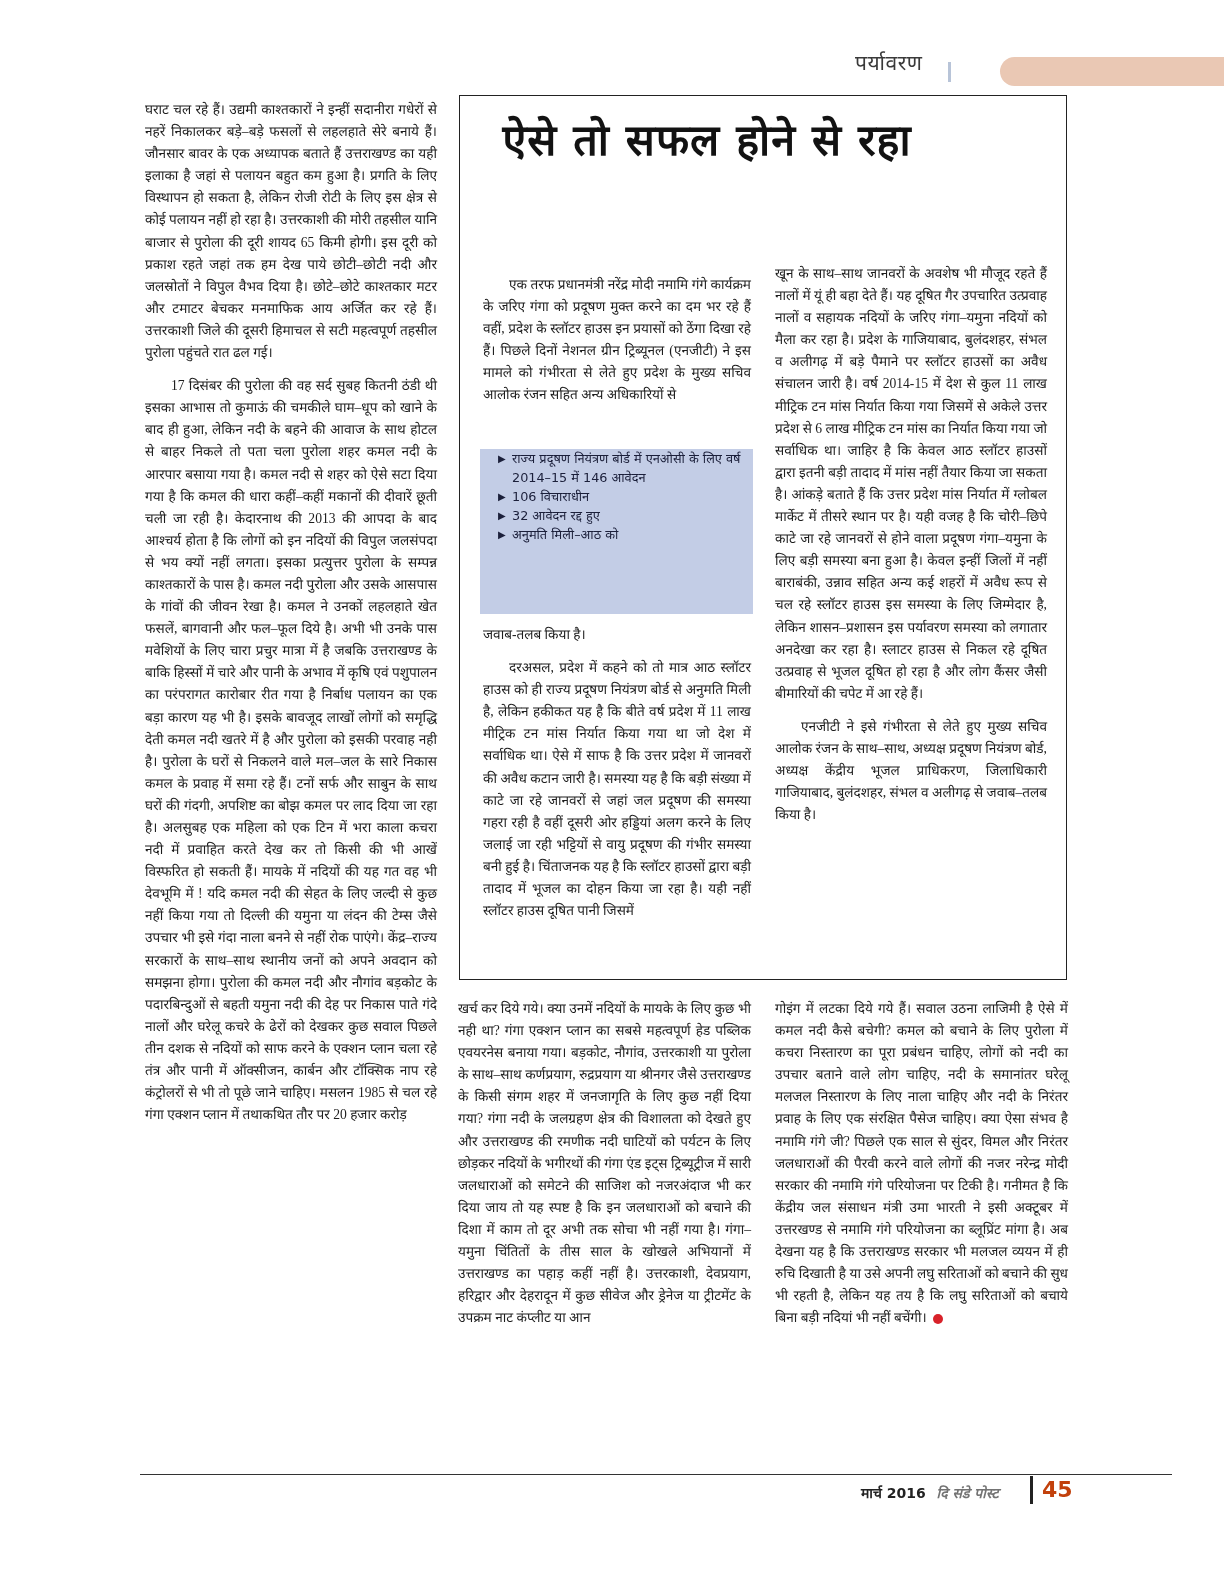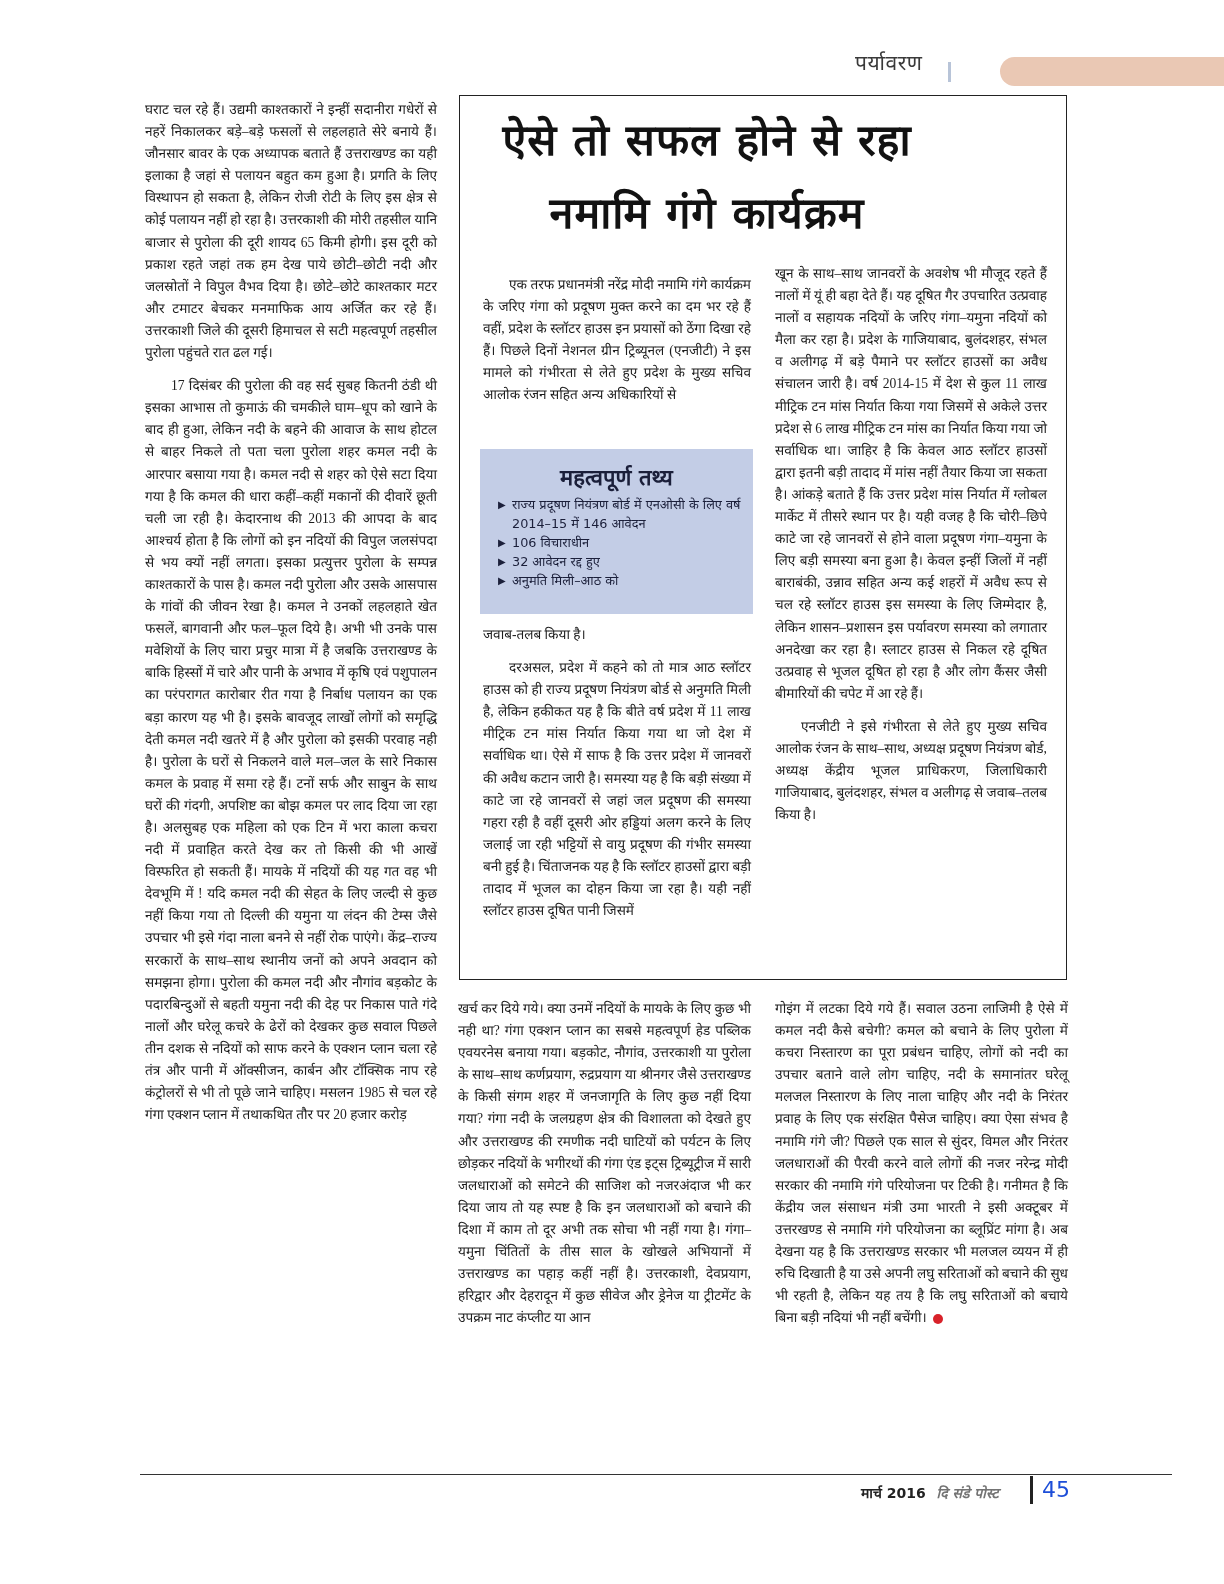--- a/index.html
+++ b/index.html
@@ -20,47 +20,45 @@
   .c5 { left:775px; top:998px; width:293px; }
   .factbox { position:absolute; left:480px; top:449px; width:273px; height:165px; background:#c3cde6; }
   .factbox h3 { margin:12px 0 4px 0; text-align:center; font-size:22px; font-weight:bold; color:#1b1f3a; }
   .factbox ul { list-style:none; margin:0; padding:0 10px 0 18px; font-size:12.8px; line-height:19px; color:#1b1f3a; }
   .factbox li { position:relative; padding-left:14px; }
   .factbox .arrow { position:absolute; left:0; top:0; font-size:10px; }
   .footer-rule { position:absolute; left:140px; top:1474px; width:1032px; height:1px; background:#333; }
   .footer { position:absolute; left:861px; top:1483px; font-size:14px; font-weight:bold; color:#222; }
   .footer .mag { color:#737373; font-weight:bold; margin-left:6px; font-style:italic; }
   .footer-sep { position:absolute; left:1030px; top:1476px; width:3px; height:28px; background:#222; }
-  .page-num { position:absolute; left:1042px; top:1477px; font-size:22px; font-weight:normal; color:#1d4ed8; }
+  .page-num { position:absolute; left:1042px; top:1477px; font-size:22px; font-weight:bold; color:#c2410c; }
   .end-dot { display:inline-block; width:10px; height:10px; border-radius:50%; background:#d8222a; margin-left:6px; vertical-align:middle; }
 </style>
 </head>
 <body>
 
 <div class="section-label">पर्यावरण</div>
 <div class="section-bar"></div>
 <div class="section-pill"></div>
 
 <div class="col c1">
   <p>घराट चल रहे हैं। उद्यमी काश्तकारों ने इन्हीं सदानीरा गधेरों से नहरें निकालकर बड़े–बड़े फसलों से लहलहाते सेरे बनाये हैं। जौनसार बावर के एक अध्यापक बताते हैं उत्तराखण्ड का यही इलाका है जहां से पलायन बहुत कम हुआ है। प्रगति के लिए विस्थापन हो सकता है, लेकिन रोजी रोटी के लिए इस क्षेत्र से कोई पलायन नहीं हो रहा है। उत्तरकाशी की मोरी तहसील यानि बाजार से पुरोला की दूरी शायद 65 किमी होगी। इस दूरी को प्रकाश रहते जहां तक हम देख पाये छोटी–छोटी नदी और जलस्रोतों ने विपुल वैभव दिया है। छोटे–छोटे काश्तकार मटर और टमाटर बेचकर मनमाफिक आय अर्जित कर रहे हैं। उत्तरकाशी जिले की दूसरी हिमाचल से सटी महत्वपूर्ण तहसील पुरोला पहुंचते रात ढल गई।</p>
   <p class="indent">17 दिसंबर की पुरोला की वह सर्द सुबह कितनी ठंडी थी इसका आभास तो कुमाऊं की चमकीले घाम–धूप को खाने के बाद ही हुआ, लेकिन नदी के बहने की आवाज के साथ होटल से बाहर निकले तो पता चला पुरोला शहर कमल नदी के आरपार बसाया गया है। कमल नदी से शहर को ऐसे सटा दिया गया है कि कमल की धारा कहीं–कहीं मकानों की दीवारें छूती चली जा रही है। केदारनाथ की 2013 की आपदा के बाद आश्चर्य होता है कि लोगों को इन नदियों की विपुल जलसंपदा से भय क्यों नहीं लगता। इसका प्रत्युत्तर पुरोला के सम्पन्न काश्तकारों के पास है। कमल नदी पुरोला और उसके आसपास के गांवों की जीवन रेखा है। कमल ने उनकों लहलहाते खेत फसलें, बागवानी और फल–फूल दिये है। अभी भी उनके पास मवेशियों के लिए चारा प्रचुर मात्रा में है जबकि उत्तराखण्ड के बाकि हिस्सों में चारे और पानी के अभाव में कृषि एवं पशुपालन का परंपरागत कारोबार रीत गया है निर्बाध पलायन का एक बड़ा कारण यह भी है। इसके बावजूद लाखों लोगों को समृद्धि देती कमल नदी खतरे में है और पुरोला को इसकी परवाह नही है। पुरोला के घरों से निकलने वाले मल–जल के सारे निकास कमल के प्रवाह में समा रहे हैं। टनों सर्फ और साबुन के साथ घरों की गंदगी, अपशिष्ट का बोझ कमल पर लाद दिया जा रहा है। अलसुबह एक महिला को एक टिन में भरा काला कचरा नदी में प्रवाहित करते देख कर तो किसी की भी आखें विस्फरित हो सकती हैं। मायके में नदियों की यह गत वह भी देवभूमि में ! यदि कमल नदी की सेहत के लिए जल्दी से कुछ नहीं किया गया तो दिल्ली की यमुना या लंदन की टेम्स जैसे उपचार भी इसे गंदा नाला बनने से नहीं रोक पाएंगे। केंद्र–राज्य सरकारों के साथ–साथ स्थानीय जनों को अपने अवदान को समझना होगा। पुरोला की कमल नदी और नौगांव बड़कोट के पदारबिन्दुओं से बहती यमुना नदी की देह पर निकास पाते गंदे नालों और घरेलू कचरे के ढेरों को देखकर कुछ सवाल पिछले तीन दशक से नदियों को साफ करने के एक्शन प्लान चला रहे तंत्र और पानी में ऑक्सीजन, कार्बन और टॉक्सिक नाप रहे कंट्रोलरों से भी तो पूछे जाने चाहिए। मसलन 1985 से चल रहे गंगा एक्शन प्लान में तथाकथित तौर पर 20 हजार करोड़</p>
 </div>
 
 <div class="box"></div>
 <div class="headline">
   <div>ऐसे तो सफल होने से रहा</div>
-  <div>नमामि गंगे कार्यक्रम</div>
 </div>
 
 <div class="col c2a">
   <p class="indent">एक तरफ प्रधानमंत्री नरेंद्र मोदी नमामि गंगे कार्यक्रम के जरिए गंगा को प्रदूषण मुक्त करने का दम भर रहे हैं वहीं, प्रदेश के स्लॉटर हाउस इन प्रयासों को ठेंगा दिखा रहे हैं। पिछले दिनों नेशनल ग्रीन ट्रिब्यूनल (एनजीटी) ने इस मामले को गंभीरता से लेते हुए प्रदेश के मुख्य सचिव आलोक रंजन सहित अन्य अधिकारियों से</p>
 </div>
 
 <div class="factbox">
-  <h3>महत्वपूर्ण तथ्य</h3>
   <ul>
     <li><span class="arrow">▶</span><span>राज्य प्रदूषण नियंत्रण बोर्ड में एनओसी के लिए वर्ष 2014–15 में 146 आवेदन</span></li>
     <li><span class="arrow">▶</span><span>106 विचाराधीन</span></li>
     <li><span class="arrow">▶</span><span>32 आवेदन रद्द हुए</span></li>
     <li><span class="arrow">▶</span><span>अनुमति मिली–आठ को</span></li>
   </ul>
 </div>
 
 <div class="col c2b">
   <p>जवाब-तलब किया है।</p>

